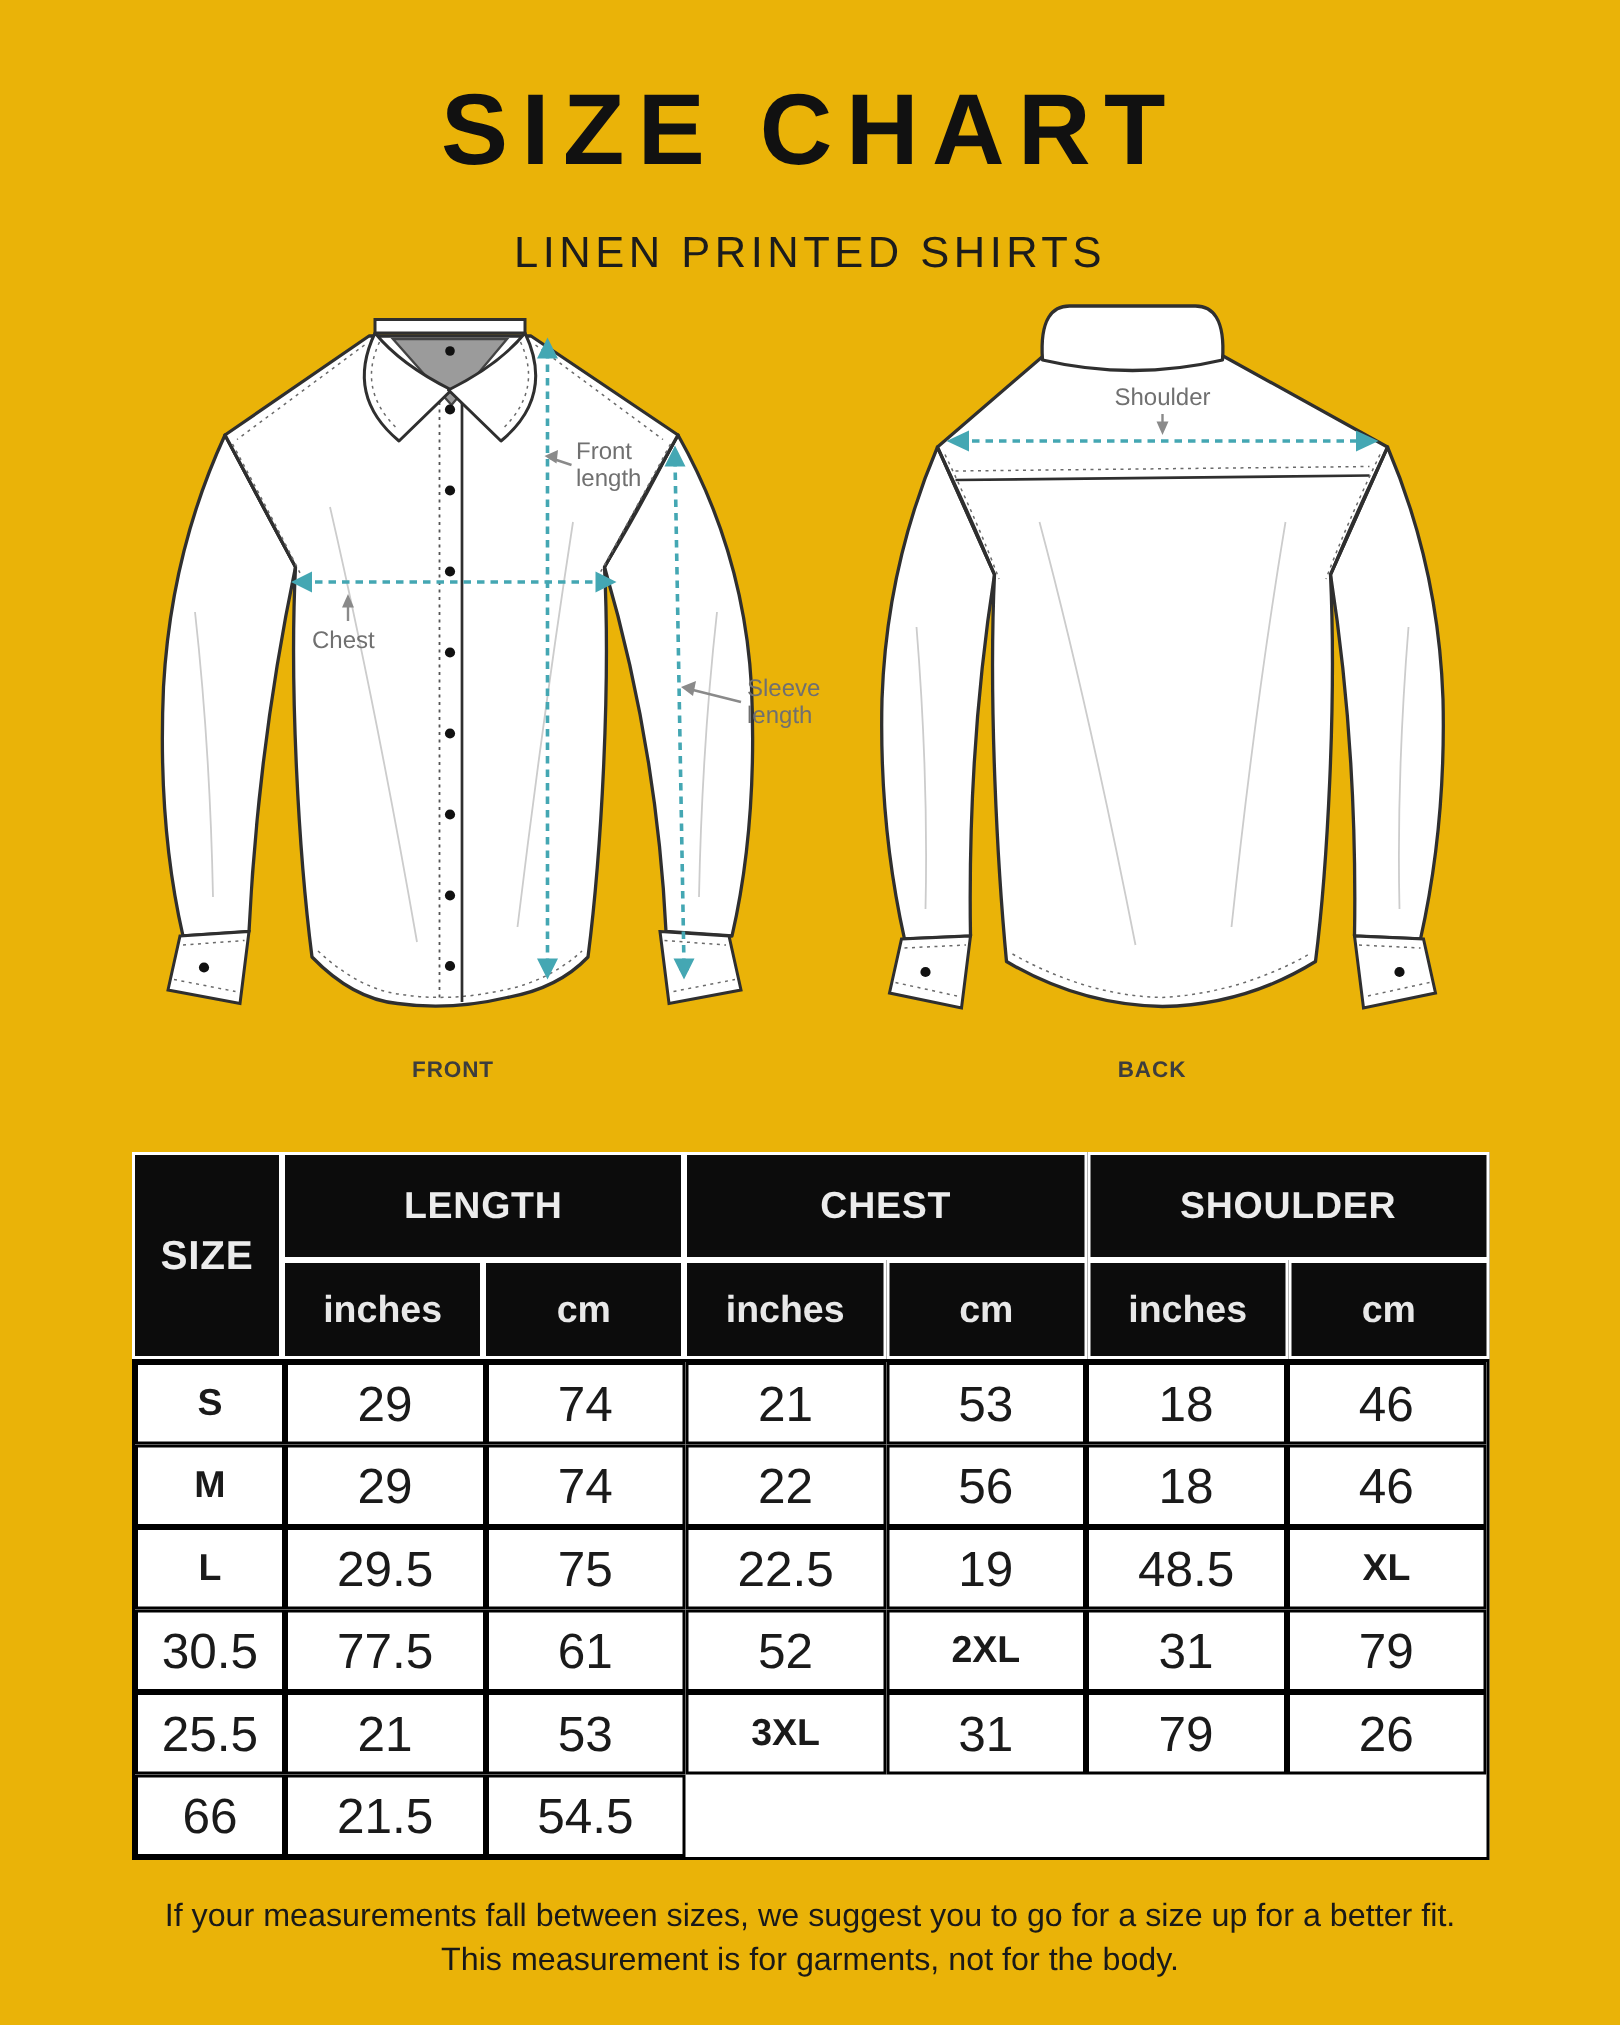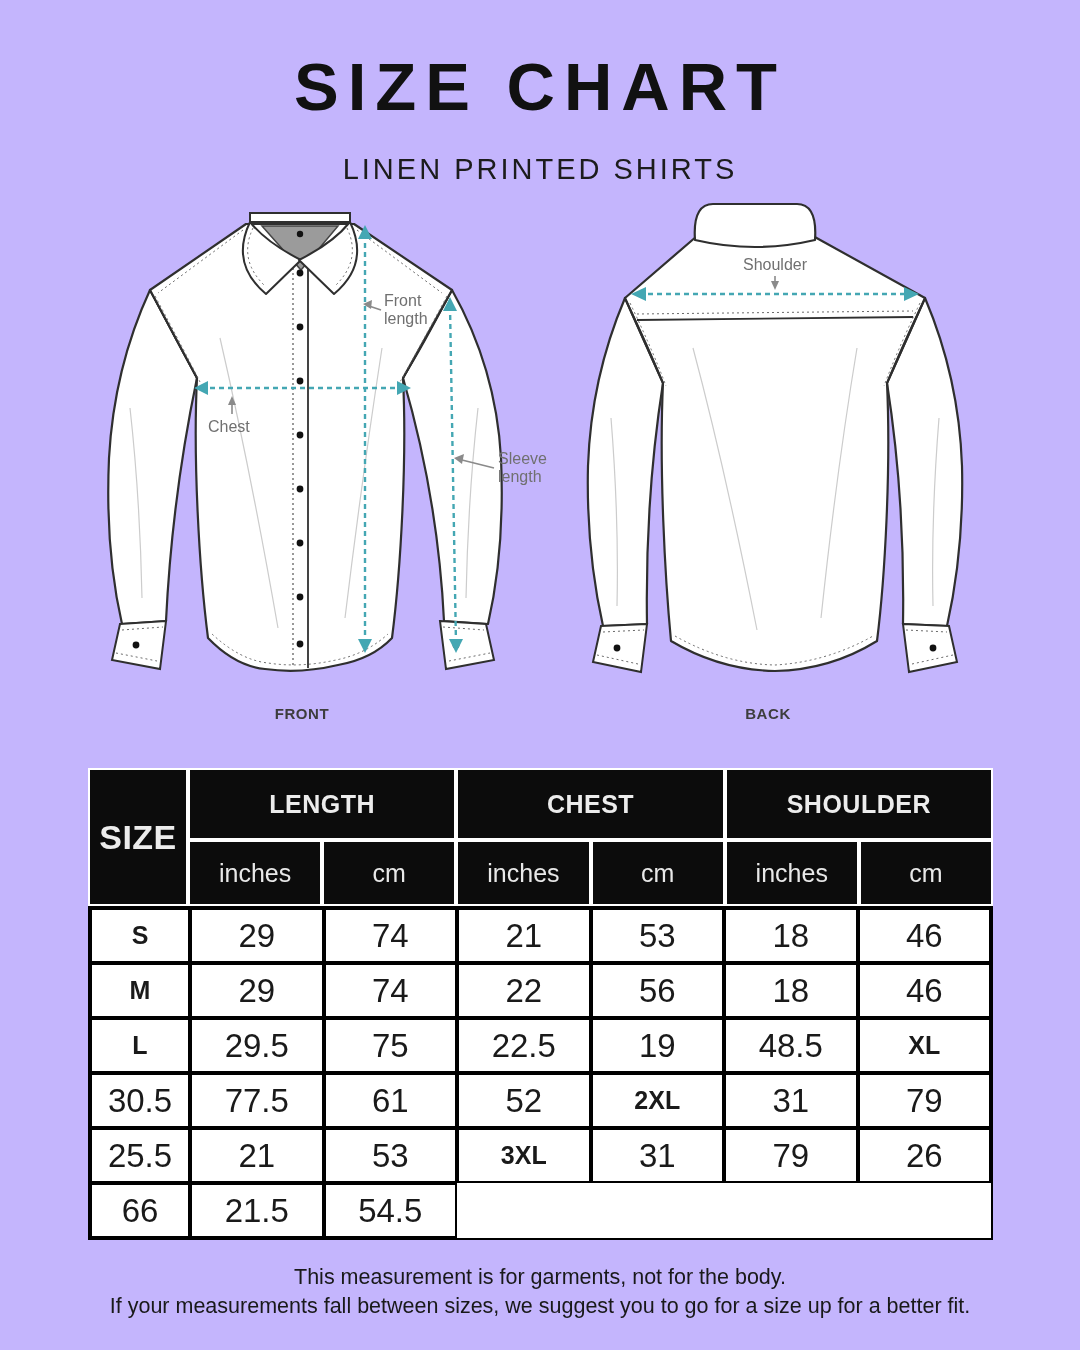--- a/index.html
+++ b/index.html
@@ -1,43 +1,43 @@
 <!DOCTYPE html>
 <html><head>
 <meta charset="utf-8">
 <style>
   * { margin:0; padding:0; box-sizing:border-box; }
   html,body { background:#ffffff; }
   body { width:1080px; height:1350px; font-family:"Liberation Sans", sans-serif; position:relative; overflow:hidden; }
-  .page { position:relative; width:1080px; height:1350px; background:#c4b5fd; }
+  .page { position:relative; width:1080px; height:1350px; background:#eab308; }
 
   .title { position:absolute; top:48px; left:0; width:1080px; text-align:center;
            font-size:67px; font-weight:700; letter-spacing:9px; color:#111; }
   .subtitle { position:absolute; top:153px; left:0; width:1080px; text-align:center;
               font-size:29px; font-weight:400; letter-spacing:3px; color:#1c1c1c; }
 
   .front-svg { position:absolute; left:100px; top:198px; }
   .back-svg  { position:absolute; left:585px; top:198px; }
 
   .diagram-caption { position:absolute; top:705px; width:140px; text-align:center;
                      font-size:15px; font-weight:700; letter-spacing:0.6px; color:#3d3d3d; }
   .front-caption { left:232px; }
   .back-caption  { left:698px; }
 
   .size-table { position:absolute; left:88px; top:768px; width:905px; }
   .t-header { display:grid; grid-template-columns:100px repeat(6,1fr);
               grid-template-rows:72px 66px; background:#fff; }
   .h-cell { background:#0c0c0c; color:#ececec; border:2px solid #ffffff;
             display:flex; align-items:center; justify-content:center; }
-  .h-size  { grid-row:1/3; grid-column:1; font-size:34px; font-weight:700; letter-spacing:0.5px; }
+  .h-size  { grid-row:1/3; grid-column:1; font-size:27px; font-weight:700; letter-spacing:0.5px; }
   .h-group { font-size:25px; font-weight:700; letter-spacing:0.5px; }
   .g-length   { grid-row:1; grid-column:2/4; }
   .g-chest    { grid-row:1; grid-column:4/6; }
   .g-shoulder { grid-row:1; grid-column:6/8; }
-  .unit { grid-row:2; font-size:25px; font-weight:400; color:#e8e8e8; }
+  .unit { grid-row:2; font-size:25px; font-weight:700; color:#e8e8e8; }
 
   .t-body { display:grid; grid-template-columns:100px repeat(6,1fr);
             border:2px solid #000; background:#fff; }
   .b-cell { height:55px; border:2px solid #000; background:#fff;
             display:flex; align-items:center; justify-content:center;
             font-size:33px; color:#1a1a1a; }
   .size-cell { font-weight:700; font-size:25px; }
 
   .footer { position:absolute; top:1263px; left:0; width:1080px; text-align:center;
             font-size:21.5px; color:#191919; line-height:29px; }
@@ -215,17 +215,17 @@
         <div class="b-cell">31</div>
         <div class="b-cell">79</div>
         <div class="b-cell">26</div>
         <div class="b-cell">66</div>
         <div class="b-cell">21.5</div>
         <div class="b-cell">54.5</div>
       </div>
   </div>
 
   <div class="footer">
+    <div>If your measurements fall between sizes, we suggest you to go for a size up for a better fit.</div>
     <div>This measurement is for garments, not for the body.</div>
-    <div>If your measurements fall between sizes, we suggest you to go for a size up for a better fit.</div>
   </div>
 
 </div>
 
 </body></html>

